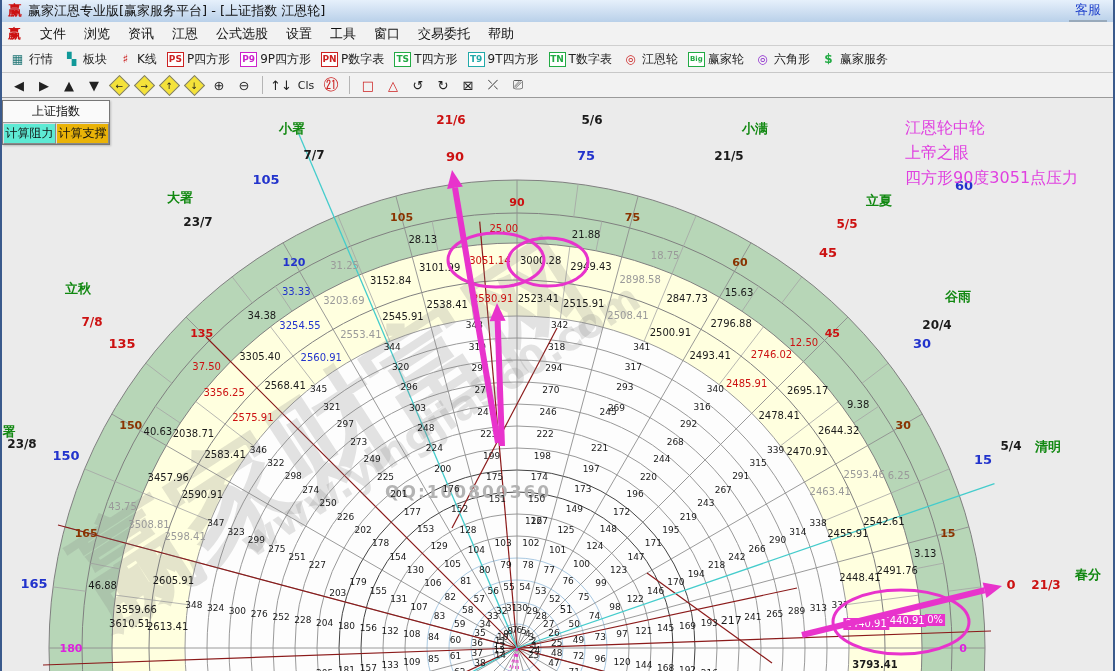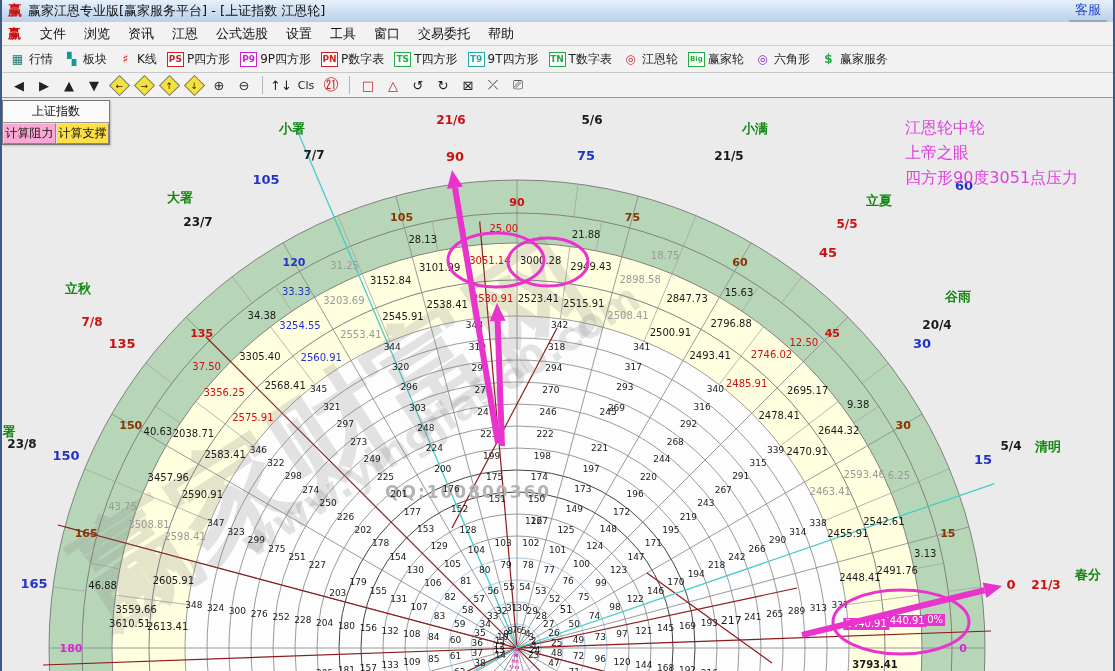--- a/index.html
+++ b/index.html
@@ -24,22 +24,22 @@
   .chart{position:relative;width:1115px;height:573px;background:#ebebeb;overflow:hidden;}
   .chart svg{position:absolute;left:0;top:0;}
   .wl{position:absolute;transform:translate(-50%,-50%);white-space:nowrap;font-size:10px;color:#1a1a1a;line-height:1;z-index:3;}
   .wl.b{font-weight:bold;}
   .wl.hl{background:#e833cc;color:#fff;padding:1px 2px;}
   .panel{position:absolute;left:0;top:2px;width:108px;border:1px solid #777;background:#f2f2f2;font-size:12px;z-index:6;box-shadow:1px 1px 2px rgba(0,0,0,.2);}
   .panel .ptitle{text-align:center;background:#fafafa;color:#111;padding:2px 0;border-bottom:1px solid #999;}
   .panel .prow{background:#b3d4f2;color:#993333;padding:1px 2px;border-bottom:1px solid #d8e8f8;white-space:nowrap;overflow:hidden;}
   .panel .pbtns{display:flex;}
   .panel .pbtn{flex:1;text-align:center;padding:1px 0;cursor:pointer;border:1px outset #ddd;color:#111;}
-  .panel .pbtn.blue{background:#f9a8d4;}
-  .panel .pbtn.green{background:#fde047;}
+  .panel .pbtn.blue{background:#5eead4;}
+  .panel .pbtn.green{background:#eab308;}
   .ann{position:absolute;color:#e040e0;font-size:16px;white-space:nowrap;z-index:7;}
   .wmark{position:absolute;color:rgba(130,130,130,0.22);font-weight:bold;white-space:nowrap;z-index:1;pointer-events:none;}
   .qmark{position:absolute;color:#b3b3b3;font-weight:bold;font-size:17px;letter-spacing:2px;z-index:2;pointer-events:none;}
   #overlay{z-index:8;pointer-events:none;}
   #basesvg{z-index:0;}
 </style>
 </head>
 <body>
 
 <div class="window">

